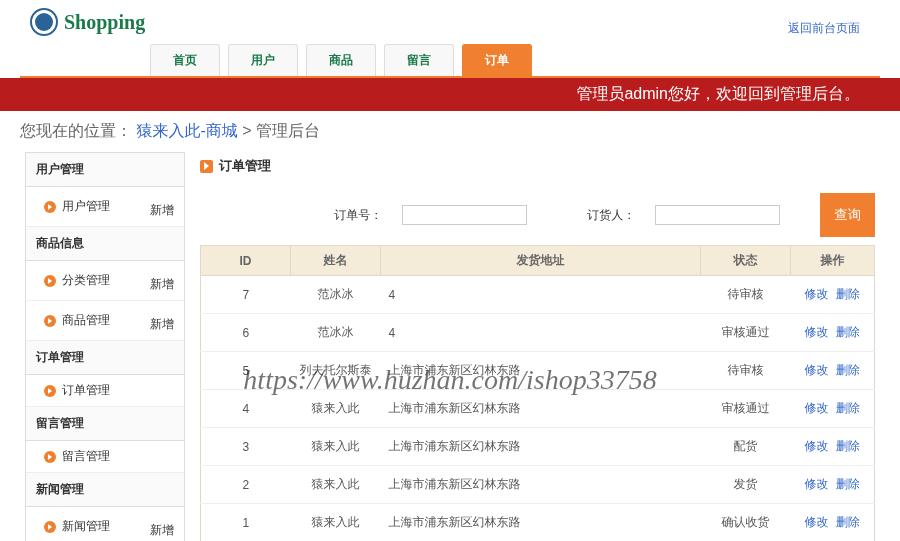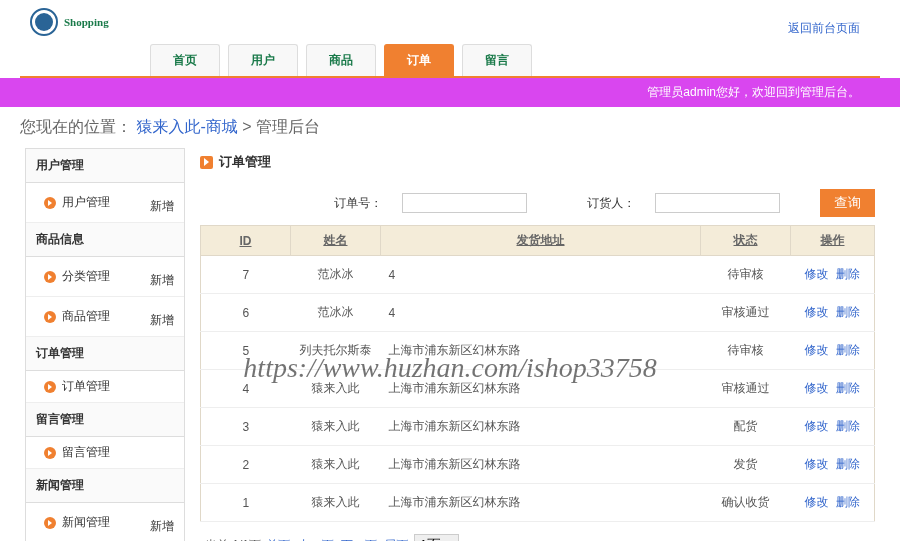--- a/index.html
+++ b/index.html
@@ -5,29 +5,29 @@
     * { margin: 0; padding: 0; box-sizing: border-box; }
     body { font-family: Arial, "Microsoft YaHei", sans-serif; font-size: 12px; color: #333; background: #fff; }
     .container { width: 900px; margin: 0 auto; }
     
     
     .header { position: relative; padding: 5px 20px 0; }
     .back-link { position: absolute; right: 40px; top: 20px; color: #3366cc; font-size: 12px; text-decoration: none; }
     .logo-area { display: flex; align-items: center; padding: 3px 0 8px 10px; }
     .logo-circle { width: 28px; height: 28px; border-radius: 50%; border: 2px solid #2a6496; background: #fff; display: flex; align-items: center; justify-content: center; margin-right: 6px; }
     .logo-inner { width: 18px; height: 18px; border-radius: 50%; background: #2a6496; }
-    .brand-text { color: #1a7a4a; font-weight: bold; font-size: 11px; font-family: Georgia, serif; }
+    .brand-text { color: #1a7a4a; font-weight: bold; font-size: 20px; font-family: Georgia, serif; }
     
     
     .nav-tabs { display: flex; gap: 8px; padding-left: 130px; border-bottom: 2px solid #f08030; }
     .nav-tab { padding: 7px 22px; border: 1px solid #ddd; border-bottom: none; background: #f8f8f8; color: #1a7a4a; font-weight: bold; cursor: pointer; border-radius: 3px 3px 0 0; }
     .nav-tab.active { background: #f08030; color: #fff; border-color: #f08030; }
     
     
-    .orange-bar { background: #d946ef; color: #fff; text-align: right; padding: 6px 40px; font-size: 12px; }
+    .orange-bar { background: #b91c1c; color: #fff; text-align: right; padding: 6px 40px; font-size: 16px; }
     
     
     .breadcrumb { padding: 10px 20px; color: #666; font-size: 16px; }
     .breadcrumb a { color: #3366cc; text-decoration: none; }
     
     
     .main { display: flex; padding: 0 25px 20px; gap: 15px; }
     
     
     .sidebar { width: 160px; border: 1px solid #ddd; }
@@ -42,25 +42,25 @@
     
     .content { flex: 1; }
     .content-title { display: flex; align-items: center; gap: 6px; font-weight: bold; font-size: 13px; padding: 5px 0 10px; }
     .title-icon { width: 13px; height: 13px; background: #f08030; border-radius: 2px; display: flex; align-items: center; justify-content: center; }
     .title-icon::after { content: ""; width: 0; height: 0; border-left: 5px solid #fff; border-top: 4px solid transparent; border-bottom: 4px solid transparent; }
     
     
     .search-row { display: flex; align-items: center; justify-content: flex-end; gap: 20px; padding: 8px 0; font-size: 12px; }
     .search-row input[type="text"] { border: 1px solid #ccc; padding: 3px 5px; width: 125px; height: 20px; }
     .search-row .lbl { margin-left: 40px; }
-    .btn-search { background: #f08030; color: #fff; border: none; padding: 5px 14px; cursor: pointer; margin-left: 20px; }
+    .btn-search { background: #f08030; color: #fff; border: none; padding: 13px 14px; cursor: pointer; margin-left: 20px; }
     
     
     .tbl { width: 100%; border-collapse: collapse; border: 1px solid #e0d8c8; }
-    .tbl th { background: #f4ecd9; border: 1px solid #e0d8c8; padding: 6px; text-align: center; color: #666; font-weight: bold; text-decoration: underline; }
+    .tbl th { background: #f4ecd9; border: 1px solid #e0d8c8; padding: 6px; text-align: center; color: #666; font-weight: bold; }
     .tbl td { border-bottom: 1px solid #eee; padding: 10px 8px; text-align: center; color: #555; }
     .tbl td.addr { text-align: left; }
     .tbl .op a { color: #3366cc; text-decoration: none; margin: 4px 2px; }
     
     
     .pagination { padding: 12px 5px; color: #555; }
     .pagination a { color: #3366cc; text-decoration: none; margin: 0 2px; }
     .pagination select { border: 1px solid #ccc; padding: 1px; }
     
     
@@ -76,22 +76,22 @@
     <div class="logo-area">
       <div class="logo-circle">
           <div class="logo-inner"></div>
         </div>
       <span class="brand-text">Shopping</span>
     </div>
     <div class="nav-tabs" id="nav-tabs">
         <div class="nav-tab">首页</div>
         <div class="nav-tab">用户</div>
         <div class="nav-tab">商品</div>
+        <div class="nav-tab">留言</div>
         <div class="nav-tab active">订单</div>
-        <div class="nav-tab">留言</div>
       </div>
   </div>
   <div class="orange-bar">管理员admin您好，欢迎回到管理后台。</div>
   <div class="breadcrumb">
     <span>您现在的位置：</span>
     <a href="#">猿来入此-商城</a>
     <span> &gt; </span>
     <span>管理后台</span>
   </div>
 

